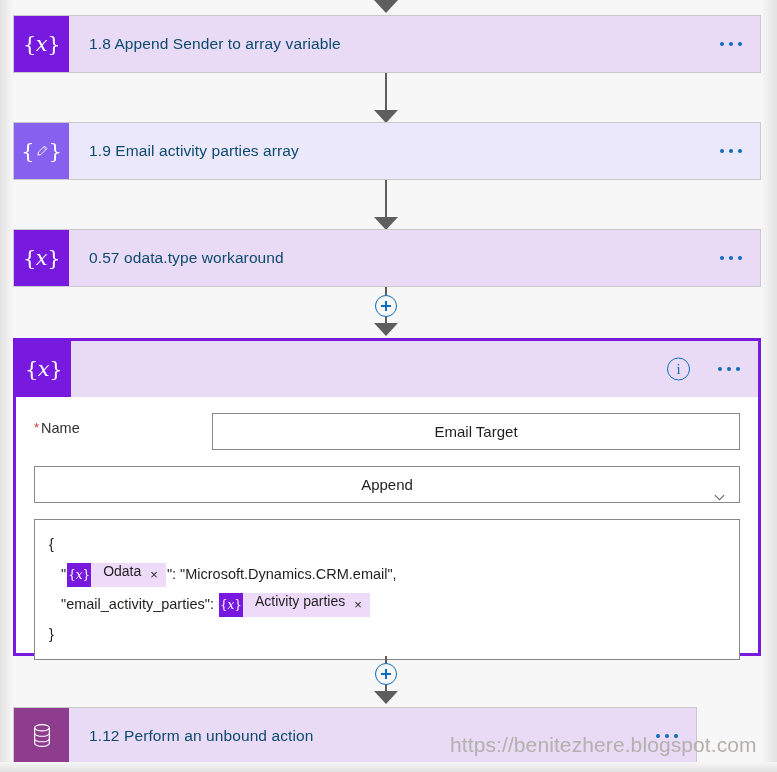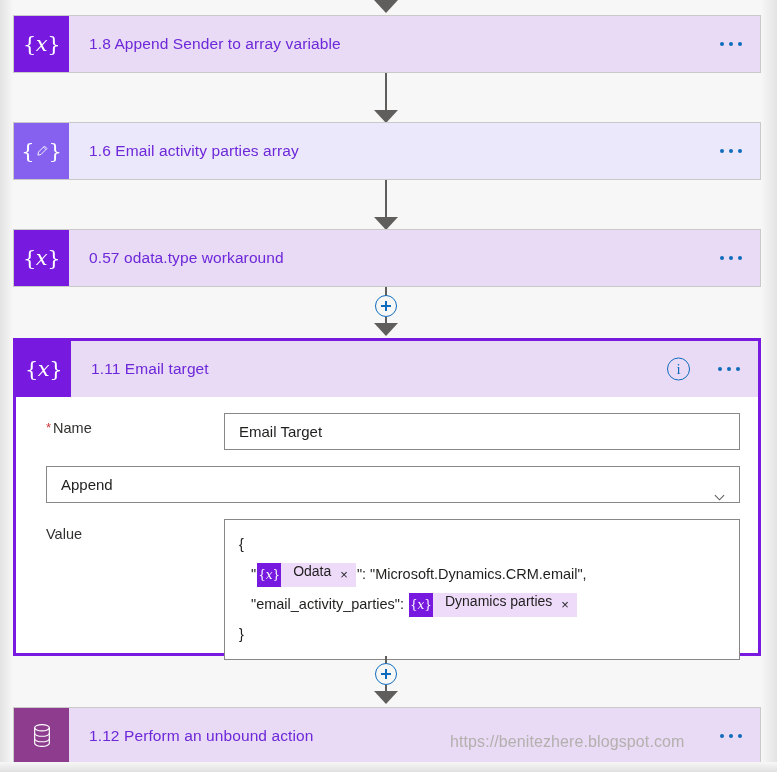--- a/index.html
+++ b/index.html
@@ -42,21 +42,21 @@
   }
   .card-body {
     flex: 1 1 auto;
     display: flex;
     align-items: center;
     position: relative;
     min-width: 0;
   }
   .card-title {
     font-size: 15.5px;
-    color: #6d28d9;
+    color: #0c4a6e;
     padding-left: 20px;
     white-space: nowrap;
     letter-spacing: .1px;
   }
   .ellipsis {
     position: absolute;
     right: 18px;
     top: 50%;
     transform: translateY(-50%);
     display: flex;
@@ -160,21 +160,20 @@
     box-sizing: border-box;
     color: #0f6cbd;
     font-family: "Liberation Serif", serif;
     font-size: 15px;
     line-height: 20px;
     text-align: center;
   }
 
   #expanded-form {
     padding: 16px 18px 10px 18px;
-    margin-left: 12px;
   }
   .form-row {
     display: flex;
     align-items: flex-start;
     margin-bottom: 16px;
   }
   .form-label {
     width: 178px;
     flex: 0 0 178px;
     font-size: 14.5px;
@@ -194,20 +193,21 @@
     background: #ffffff;
     box-sizing: border-box;
     font-size: 15px;
     color: #201f1e;
   }
   .field.single {
     height: 37px;
     line-height: 35px;
     padding: 0 14px;
     position: relative;
+    text-align: center;
   }
   .chevron {
     position: absolute;
     right: 14px;
     top: 13px;
     width: 11px; height: 11px;
   }
   .field.value-box {
     min-height: 125px;
     padding: 9px 14px 10px 14px;
@@ -256,21 +256,21 @@
     color: #201f1e;
     line-height: 24px;
     cursor: pointer;
   }
 
   
   #watermark {
     position: absolute;
     left: 450px;
     top: 733px;
-    font-size: 16px;
+    font-size: 21px;
     color: #b3b0ad;
     letter-spacing: .1px;
     white-space: nowrap;
   }
 
   
   .edge-shadow {
     position: absolute;
     pointer-events: none;
   }
@@ -313,21 +313,21 @@
         <span class="pencil">
           <svg viewBox="0 0 16 16" width="12" height="12" aria-hidden="true">
             <path d="M11.3 1.4l3.3 3.3-8 8-4.1.8.8-4.1z" fill="none" stroke="#ffffff" stroke-width="1.2"></path>
             <path d="M9.9 2.8l3.3 3.3" stroke="#ffffff" stroke-width="1.1"></path>
           </svg>
         </span>
         <span class="brace">}</span>
       </span>
     </div>
     <div class="card-body">
-      <span class="card-title">1.6 Email activity parties array</span>
+      <span class="card-title">1.9 Email activity parties array</span>
       <span class="ellipsis">
         <i></i>
           <i></i>
           <i></i>
       </span>
     </div>
   </div>
 
   <div class="conn" style="top:180px; height:42px;"></div>
   <div class="arrowhead" style="top:217px;"></div>
@@ -351,21 +351,20 @@
   <div class="conn" style="top:317px; height:8px;"></div>
   <div class="arrowhead" style="top:323px;"></div>
 
   <div id="expanded-card">
 
     <div id="expanded-header">
       <div class="card-icon" style="background:#7719de;">
         <span class="glyph-var"><span class="brace">{</span>x<span class="brace">}</span></span>
       </div>
       <div class="card-body">
-        <span class="card-title">1.11 Email target</span>
         <span class="info-icon">i</span>
         <span class="ellipsis">
           <i></i>
             <i></i>
             <i></i>
         </span>
       </div>
     </div>
 
     <div id="expanded-form">
@@ -382,57 +381,54 @@
           <span>Append</span>
           <span class="chevron">
             <svg viewBox="0 0 12 12" width="11" height="11" aria-hidden="true">
               <path d="M1 3.5 L6 8.5 L11 3.5" fill="none" stroke="#605e5c" stroke-width="1.2"></path>
             </svg>
           </span>
         </div>
       </div>
 
       <div class="form-row">
-        <div class="form-label">
-          <span>Value</span>
-        </div>
         <div class="field value-box">
 
           <div class="code-line">{</div>
 
           <div class="code-line code-indent">
             <span>"</span><span class="chip">
                 <span class="chip-icon"><span class="brace">{</span>x<span class="brace">}</span></span>
                 <span class="chip-label">Odata</span>
                 <span class="chip-x">×</span>
               </span><span>": "Microsoft.Dynamics.CRM.email",</span>
           </div>
 
           <div class="code-line code-indent">
             <span>"email_activity_parties":</span>&nbsp;<span class="chip">
                 <span class="chip-icon"><span class="brace">{</span>x<span class="brace">}</span></span>
-                <span class="chip-label">Dynamics parties</span>
+                <span class="chip-label">Activity parties</span>
                 <span class="chip-x">×</span>
               </span>
           </div>
 
           <div class="code-line">}</div>
 
         </div>
       </div>
 
     </div>
   </div>
 
   <div class="conn" style="top:656px; height:10px;"></div>
   <div class="plus-btn" style="top:663px;"></div>
   <div class="conn" style="top:685px; height:8px;"></div>
   <div class="arrowhead" style="top:691px;"></div>
 
-  <div class="card" id="card-1-12" style="left:13px; top:707px; width:748px; height:58px;">
+  <div class="card" id="card-1-12" style="left:13px; top:707px; width:684px; height:58px;">
     <div class="card-icon" style="background:#8e3d8e;">
       <svg viewBox="0 0 24 28" width="22" height="26" aria-hidden="true">
         <ellipse cx="12" cy="5" rx="8" ry="3.4" fill="none" stroke="#ffffff" stroke-width="1.3"></ellipse>
         <path d="M4 5 v17 a8 3.4 0 0 0 16 0 V5" fill="none" stroke="#ffffff" stroke-width="1.3"></path>
         <path d="M4 11 a8 3.4 0 0 0 16 0" fill="none" stroke="#ffffff" stroke-width="1.1"></path>
         <path d="M4 17 a8 3.4 0 0 0 16 0" fill="none" stroke="#ffffff" stroke-width="1.1"></path>
       </svg>
     </div>
     <div class="card-body">
       <span class="card-title">1.12 Perform an unbound action</span>

